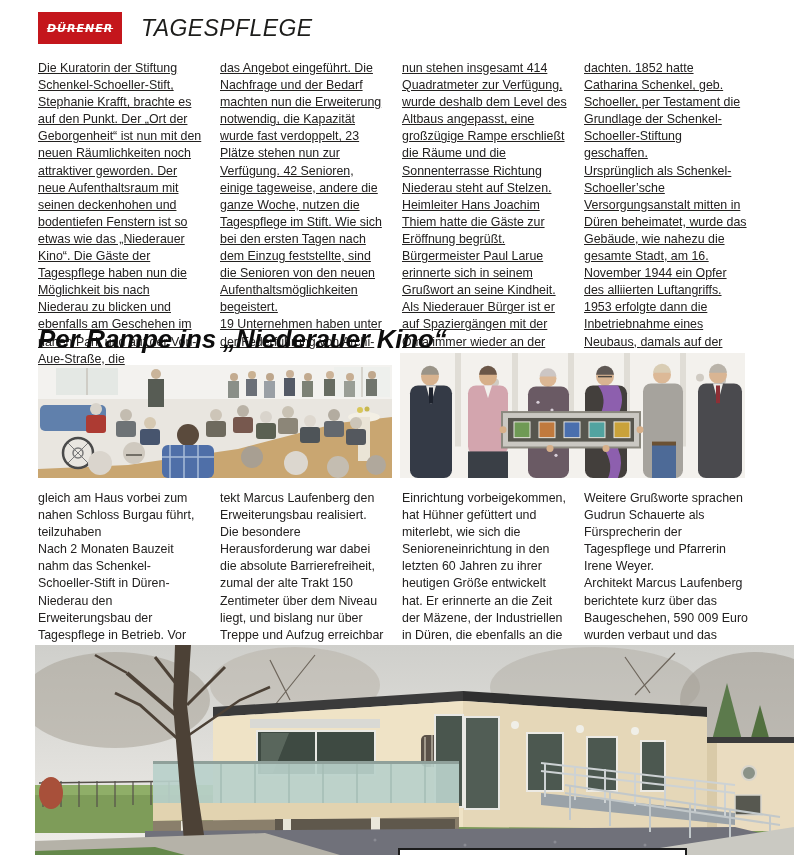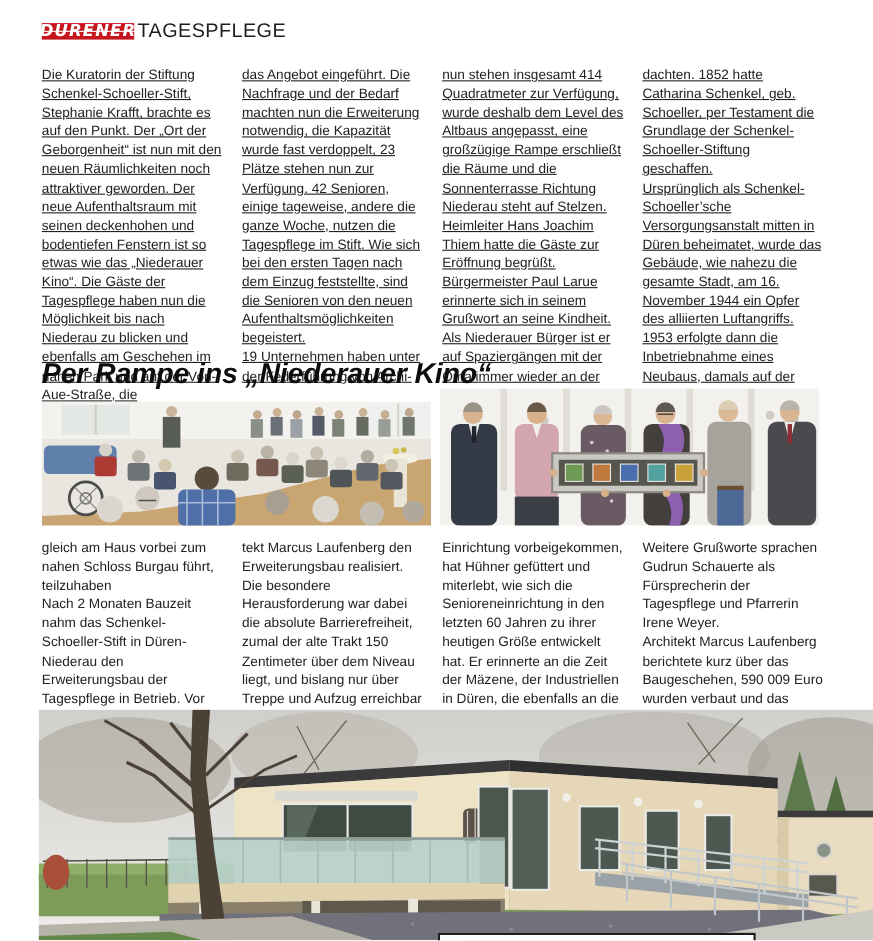--- a/index.html
+++ b/index.html
@@ -1,24 +1,24 @@
 <!DOCTYPE html>
 <html><head>
 <meta charset="utf-8">
 <style>
   html,body{margin:0;padding:0;background:#ffffff;}
   .page{position:relative;width:794px;height:855px;background:#ffffff;overflow:hidden;
         font-family:"Liberation Sans",sans-serif;color:#232120;}
   
   .masthead{position:absolute;left:38px;top:15px;display:flex;align-items:center;height:26px;}
   .brand{display:inline-flex;align-items:center;justify-content:center;background:#c4161c;
-         color:#fff;width:84px;height:15px;font-family:"DejaVu Sans",sans-serif;
-         font-style:italic;font-weight:bold;font-size:15px;letter-spacing:1px;
+         color:#fff;width:84px;height:32px;font-family:"DejaVu Sans",sans-serif;
+         font-style:italic;font-weight:bold;font-size:11px;letter-spacing:1px;
          text-decoration:line-through;text-decoration-thickness:1px;}
-  .section{font-size:18px;color:#1d1d1b;margin-left:3px;letter-spacing:0.4px;}
+  .section{font-size:23px;color:#1d1d1b;margin-left:19px;letter-spacing:0.4px;font-style:italic;}
   
   .cols{position:absolute;left:38px;display:grid;grid-template-columns:repeat(4,165px);column-gap:17px;}
   .cols-top{top:60px;text-decoration:underline;}
   .cols-bottom{top:490px;}
   .col{font-size:12.4px;line-height:17.1px;white-space:pre-line;color:#232120;}
   
   .headline{position:absolute;left:38px;top:324px;margin:0;font-size:26px;font-weight:700;
             font-style:italic;color:#0d0d0d;letter-spacing:-0.2px;}
   
   .photo{position:absolute;margin:0;padding:0;overflow:hidden;}

